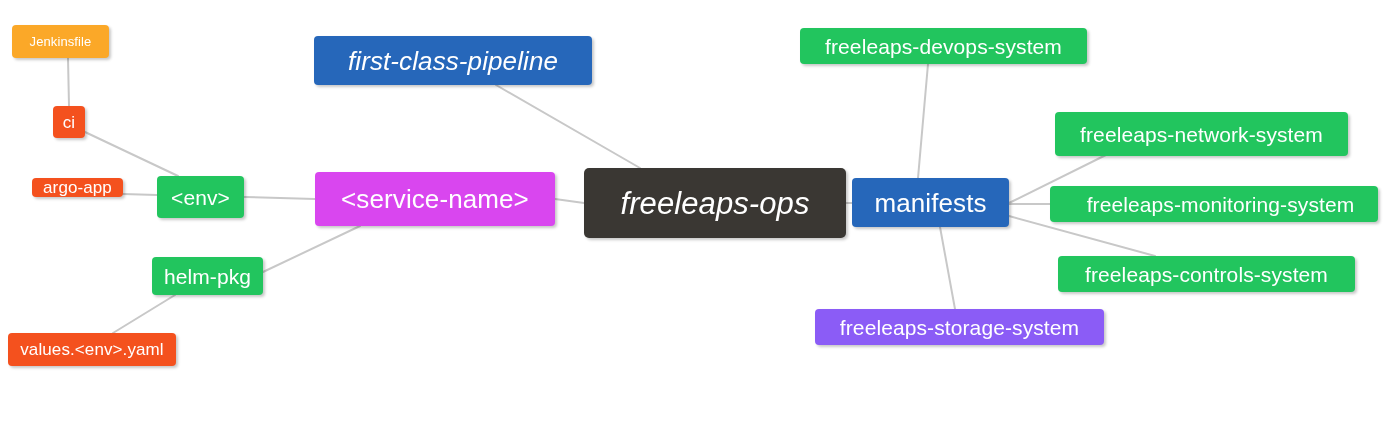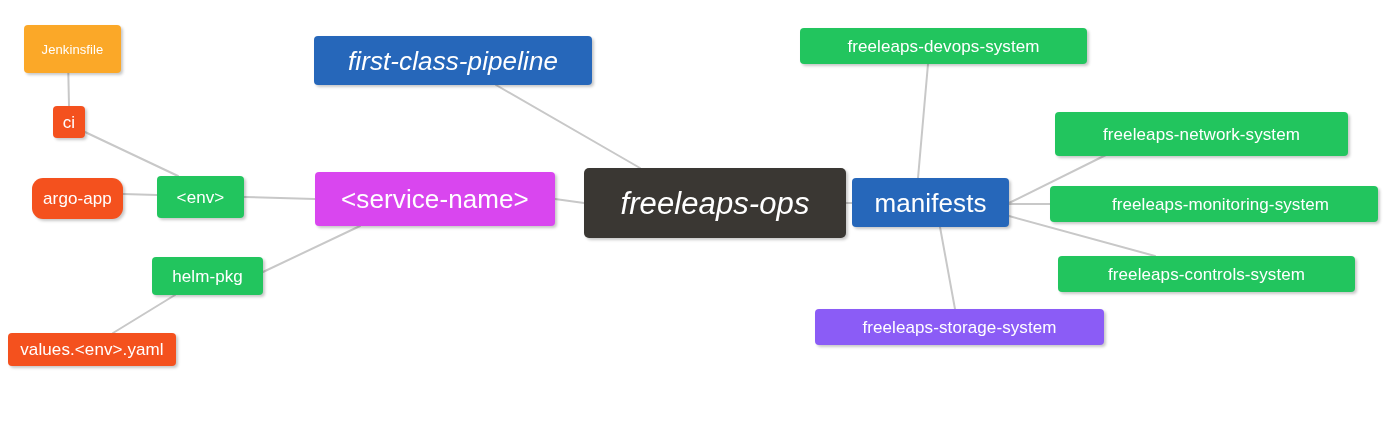--- a/index.html
+++ b/index.html
@@ -40,21 +40,21 @@
     box-shadow: 2px 2px 3px rgba(0,0,0,0.22);
     letter-spacing: 0.1px;
   }
   .mm-node-label {
     display: block;
     white-space: nowrap;
   }
   
   .lvl-root   { font-size: 31px; border-radius: 5px; font-style: italic; }
   .lvl-1      { font-size: 26px; }
-  .lvl-2      { font-size: 17px; }
+  .lvl-2      { font-size: 21px; }
   .lvl-3      { font-size: 17px; }
   .lvl-4      { font-size: 13px; }
 </style>
 </head>
 <body>
 
 <div id="mindmap-canvas">
   <svg id="edge-layer" viewBox="0 0 1390 421" xmlns="http://www.w3.org/2000/svg">
       <path d="M 584,203 L 555,199" stroke="#c8c8c8" stroke-width="2" fill="none" stroke-linecap="round"></path>
       <path d="M 846,203 L 852,203" stroke="#c8c8c8" stroke-width="2" fill="none" stroke-linecap="round"></path>
@@ -86,27 +86,27 @@
       </div>
       <div class="mm-node lvl-2" style="left: 157px; top: 176px; width: 87px; height: 42px; background: rgb(34, 197, 94);">
         <span class="mm-node-label">&lt;env&gt;</span>
       </div>
       <div class="mm-node lvl-2" style="left: 152px; top: 257px; width: 111px; height: 38px; background: rgb(34, 197, 94);">
         <span class="mm-node-label">helm-pkg</span>
       </div>
       <div class="mm-node lvl-3" style="left: 53px; top: 106px; width: 32px; height: 32px; background: rgb(244, 81, 30);">
         <span class="mm-node-label">ci</span>
       </div>
-      <div class="mm-node lvl-3" style="left: 32px; top: 178px; width: 91px; height: 41px; background: rgb(244, 81, 30); border-radius: 11px;">
+      <div class="mm-node lvl-3" style="left: 32px; top: 178px; width: 91px; height: 19px; background: rgb(244, 81, 30);">
         <span class="mm-node-label">argo-app</span>
       </div>
       <div class="mm-node lvl-3" style="left: 8px; top: 333px; width: 168px; height: 33px; background: rgb(244, 81, 30);">
         <span class="mm-node-label">values.&lt;env&gt;.yaml</span>
       </div>
-      <div class="mm-node lvl-4" style="left: 24px; top: 25px; width: 97px; height: 48px; background: rgb(251, 168, 40);">
+      <div class="mm-node lvl-4" style="left: 12px; top: 25px; width: 97px; height: 33px; background: rgb(251, 168, 40);">
         <span class="mm-node-label">Jenkinsfile</span>
       </div>
       <div class="mm-node lvl-2" style="left: 800px; top: 28px; width: 287px; height: 36px; background: rgb(34, 197, 94);">
         <span class="mm-node-label">freeleaps-devops-system</span>
       </div>
       <div class="mm-node lvl-2" style="left: 1055px; top: 112px; width: 293px; height: 44px; background: rgb(34, 197, 94);">
         <span class="mm-node-label">freeleaps-network-system</span>
       </div>
       <div class="mm-node lvl-2" style="left: 1050px; top: 186px; width: 328px; height: 36px; background: rgb(34, 197, 94); padding-left: 13px;">
         <span class="mm-node-label">freeleaps-monitoring-system</span>

